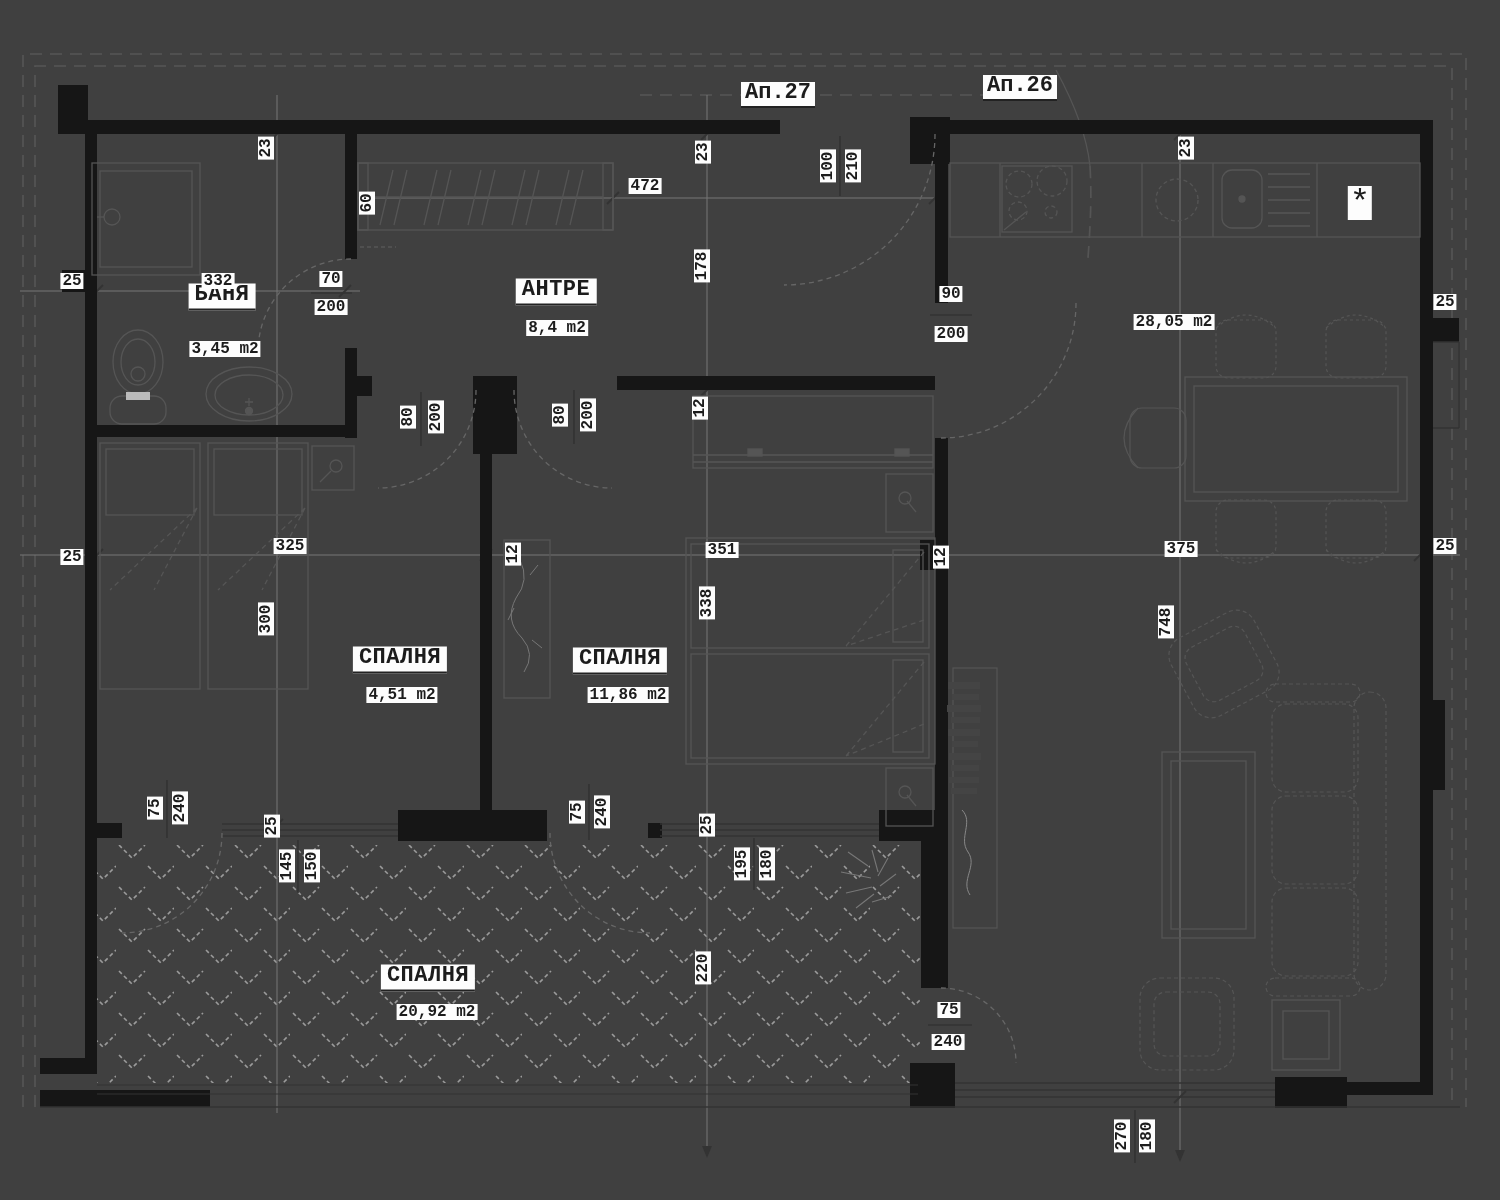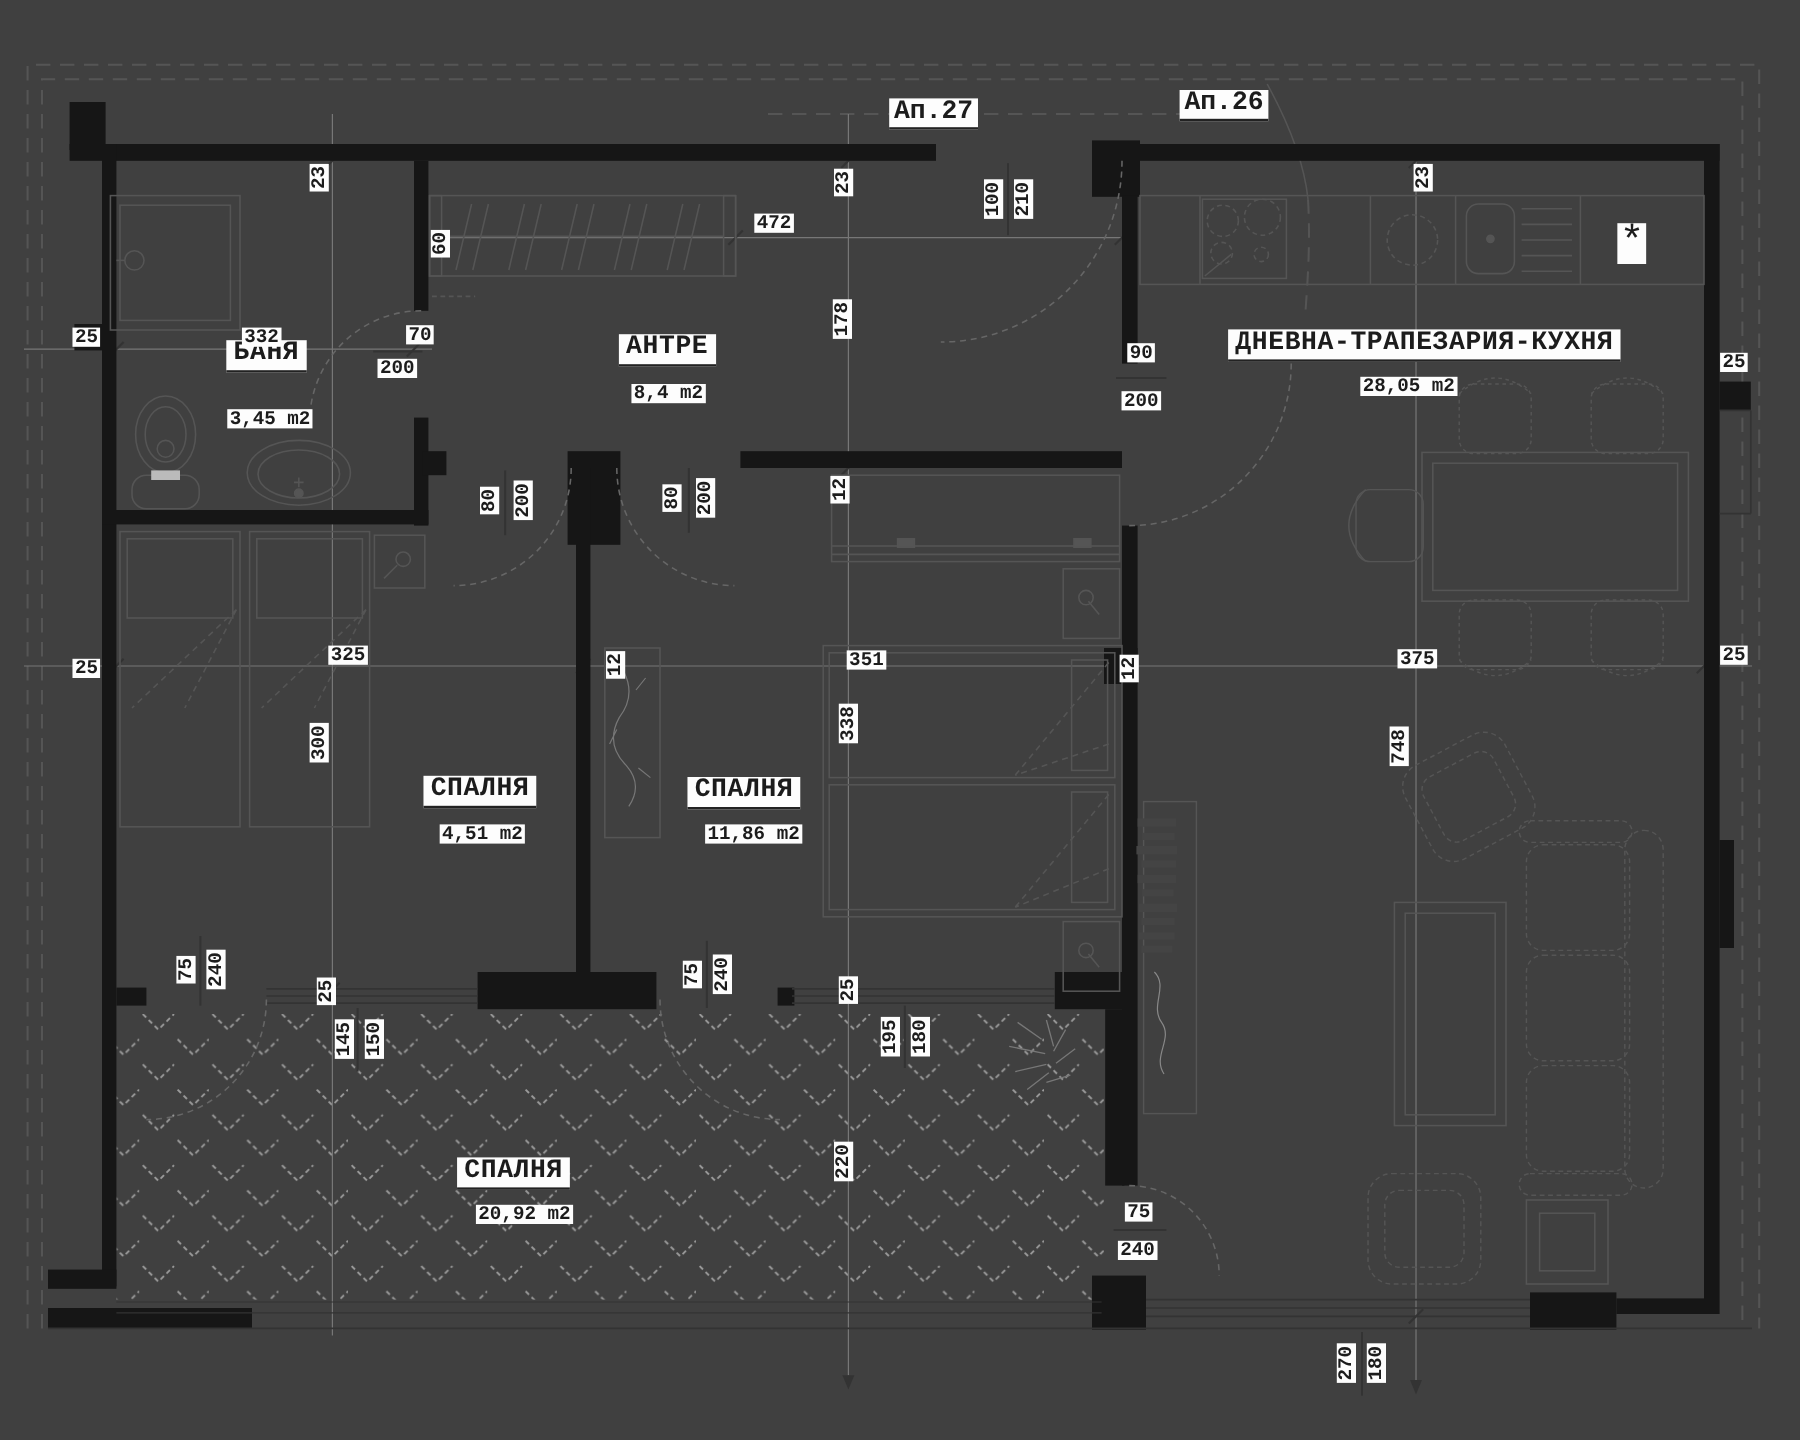--- a/index.html
+++ b/index.html
@@ -290,28 +290,27 @@
 <div class="lbl apt" style="left:1020px;top:88px">Ап.26</div>
 
 <div class="lbl room" style="left:222px;top:297px">БАНЯ</div>
 <div class="lbl area" style="left:225px;top:349px">3,45 m2</div>
 <div class="lbl room" style="left:556px;top:292px">АНТРЕ</div>
 <div class="lbl area" style="left:557px;top:328px">8,4 m2</div>
 <div class="lbl room" style="left:400px;top:660px">СПАЛНЯ</div>
 <div class="lbl area" style="left:402px;top:695px">4,51 m2</div>
 <div class="lbl room" style="left:620px;top:661px">СПАЛНЯ</div>
 <div class="lbl area" style="left:628px;top:695px">11,86 m2</div>
-<div class="lbl room" style="left:1187px;top:288px">ДНЕВНА-ТРАПЕЗАРИЯ-КУХНЯ</div>
 <div class="lbl area" style="left:1174px;top:322px">28,05 m2</div>
 <div class="lbl room" style="left:428px;top:978px">СПАЛНЯ</div>
 <div class="lbl area" style="left:437px;top:1012px">20,92 m2</div>
 
 <div class="lbl" style="left:72px;top:281px">25</div>
 <div class="lbl" style="left:218px;top:281px">332</div>
-<div class="lbl" style="left:350px;top:279px">70</div>
+<div class="lbl" style="left:331px;top:279px">70</div>
 <div class="lbl" style="left:331px;top:307px">200</div>
 <div class="lbl" style="left:645px;top:186px">472</div>
 <div class="lbl" style="left:951px;top:294px">90</div>
 <div class="lbl" style="left:951px;top:334px">200</div>
 <div class="lbl" style="left:290px;top:546px">325</div>
 <div class="lbl" style="left:722px;top:550px">351</div>
 <div class="lbl" style="left:1181px;top:549px">375</div>
 <div class="lbl" style="left:72px;top:557px">25</div>
 <div class="lbl" style="left:1445px;top:302px">25</div>
 <div class="lbl" style="left:1445px;top:546px">25</div>

